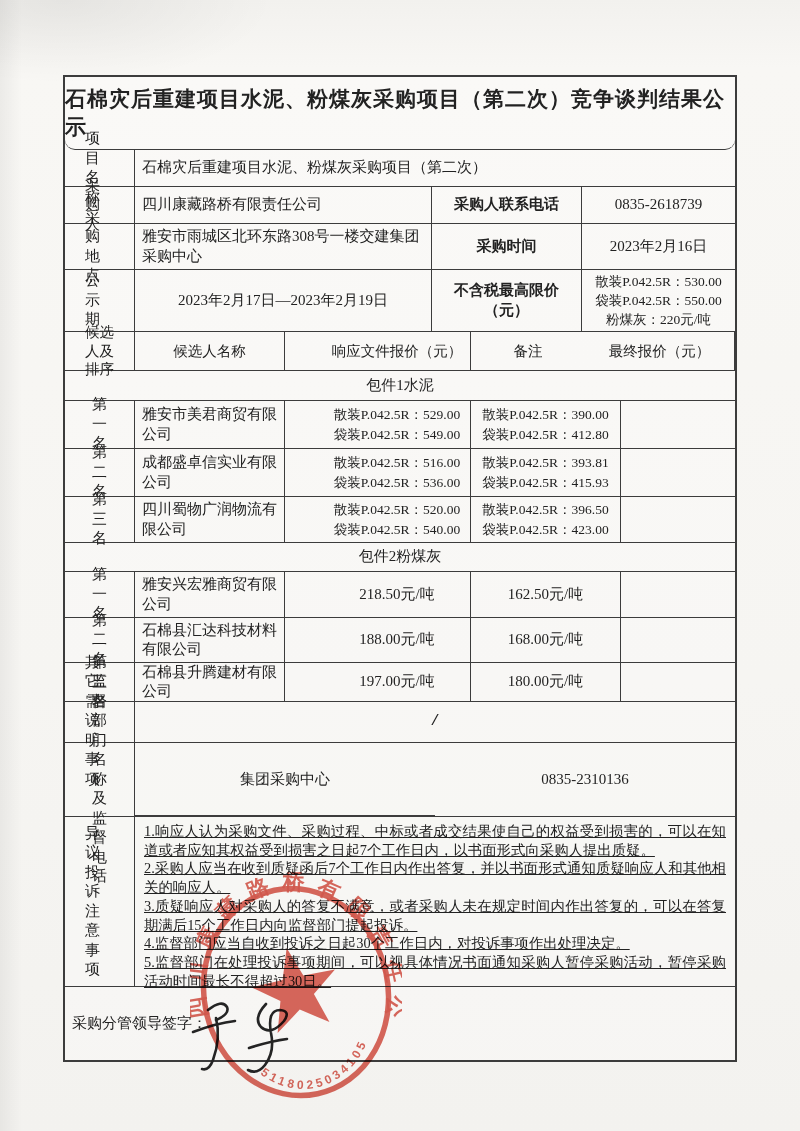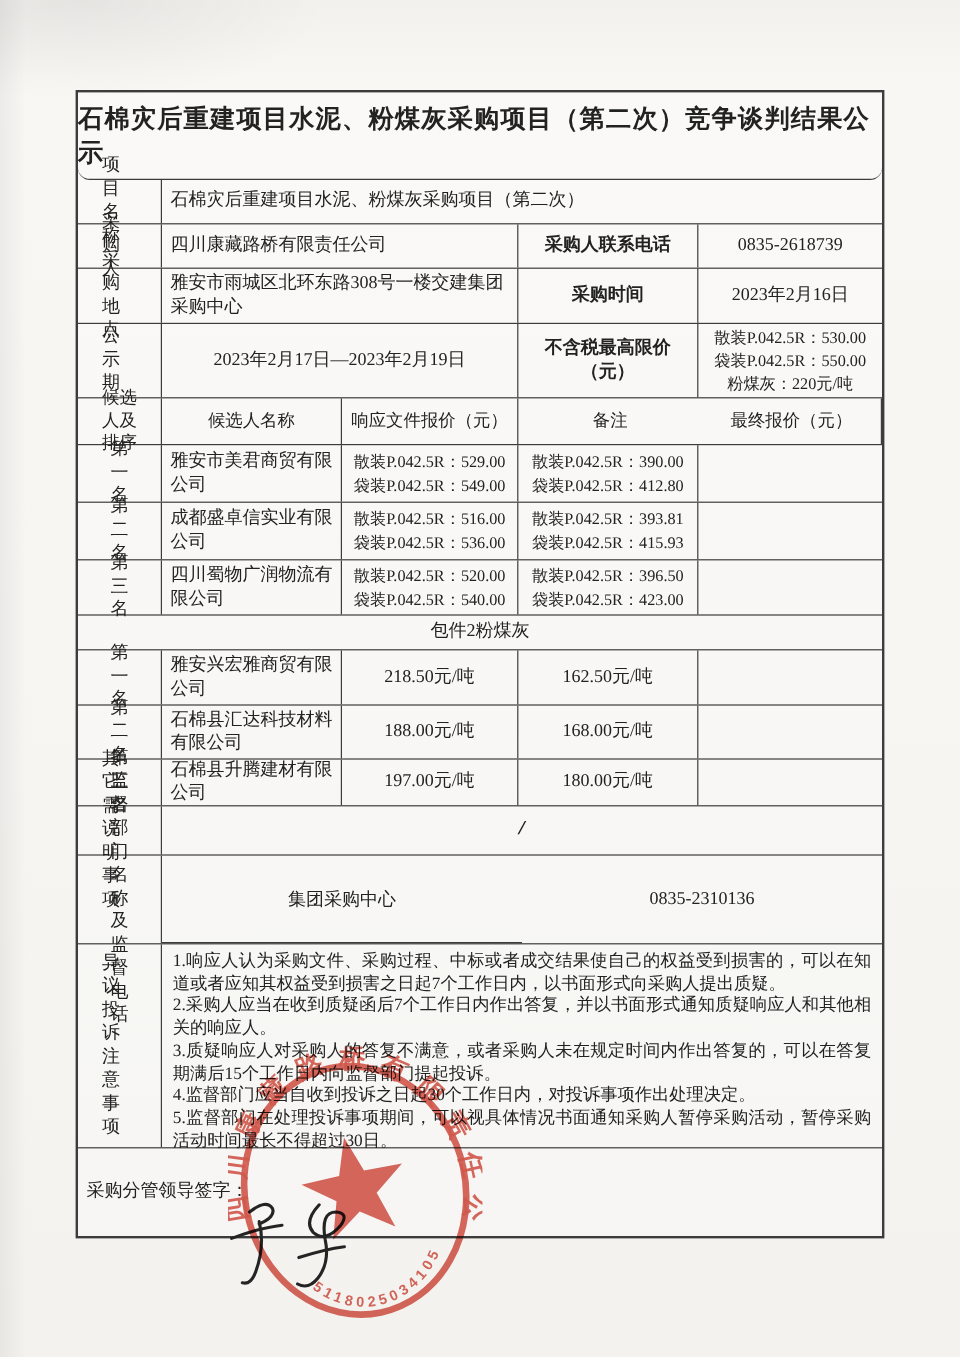--- a/index.html
+++ b/index.html
@@ -26,21 +26,21 @@
     display:flex; align-items:center;
     padding:2px 7px;
     font-size:15px; line-height:1.3;
   }
   .cell.end { border-right:none; }
   .cell.center { justify-content:center; text-align:center; }
   .w-label { width:70px; padding:2px 20px; }
   .w-val   { width:297px; }
   .w-key   { width:150px;font-weight:bold; }
   .w-name  { width:150px; }
-  .w-c3    { width:147px; }
+  .w-c3    { width:147px;margin-left:39px; }
   .w-c4    { width:150px; }
   .w-c5    { flex:1; }
   .w-rest  { flex:1; }
   .h-title { height:73px;border-radius:10px; }
   .h-37 { height:37px; }
   .h-46 { height:46px; }
   .h-62 { height:62px; }
   .h-39 { height:39px; }
   .h-30 { height:30px; }
   .h-48 { height:48px; }
@@ -58,21 +58,21 @@
   .price-lines { font-size:13.5px; line-height:1.42; text-align:left; }
   .hdr { font-size:14.5px; white-space:nowrap; }
   .pkg-cell { width:100%; justify-content:center; font-size:15px; }
   .sup-col { flex:1; display:flex; flex-direction:row; }
   .sup-sub { flex:1; display:flex; align-items:center; justify-content:center; font-size:15px; }
   .sup-sub.first { border-bottom:1.6px solid #3c3c3c; }
   .notice {
     display:block; padding:5px 9px 4px 9px;
     font-size:14.4px; line-height:18.7px; text-align:justify;
   }
-  .notice p { margin:0; }
+  .notice p { margin:0;text-decoration:underline; }
   .sign-row .cell { font-size:15px; }
   .seal-svg { position:absolute; left:190px; top:872px; mix-blend-mode:multiply; opacity:0.88; }
   .sig-svg  { position:absolute; left:186px; top:994px; }
 </style>
 </head>
 <body>
 
 <div class="doc-table">
 
   <div class="row h-title">
@@ -117,20 +117,23 @@
   </div>
 
   <div class="row h-39">
     <div class="cell w-label hdr" style="white-space:normal;">候选人及排序</div>
     <div class="cell w-name center hdr">候选人名称</div>
     <div class="cell w-c3 center hdr">响应文件报价（元）</div>
     <div class="cell w-c5 end center hdr">备注</div>
     <div class="cell w-c4 center hdr">最终报价（元）</div>
   </div>
 
+  <div class="row h-30">
+    <div class="cell end pkg-cell">包件1水泥</div>
+  </div>
 
   <div class="row h-48">
     <div class="cell w-label center">第一名</div>
     <div class="cell w-name">雅安市美君商贸有限公司</div>
     <div class="cell w-c3 center">
       <div class="price-lines">
         <div>散装P.042.5R：529.00</div>
         <div>袋装P.042.5R：549.00</div>
       </div>
     </div>

